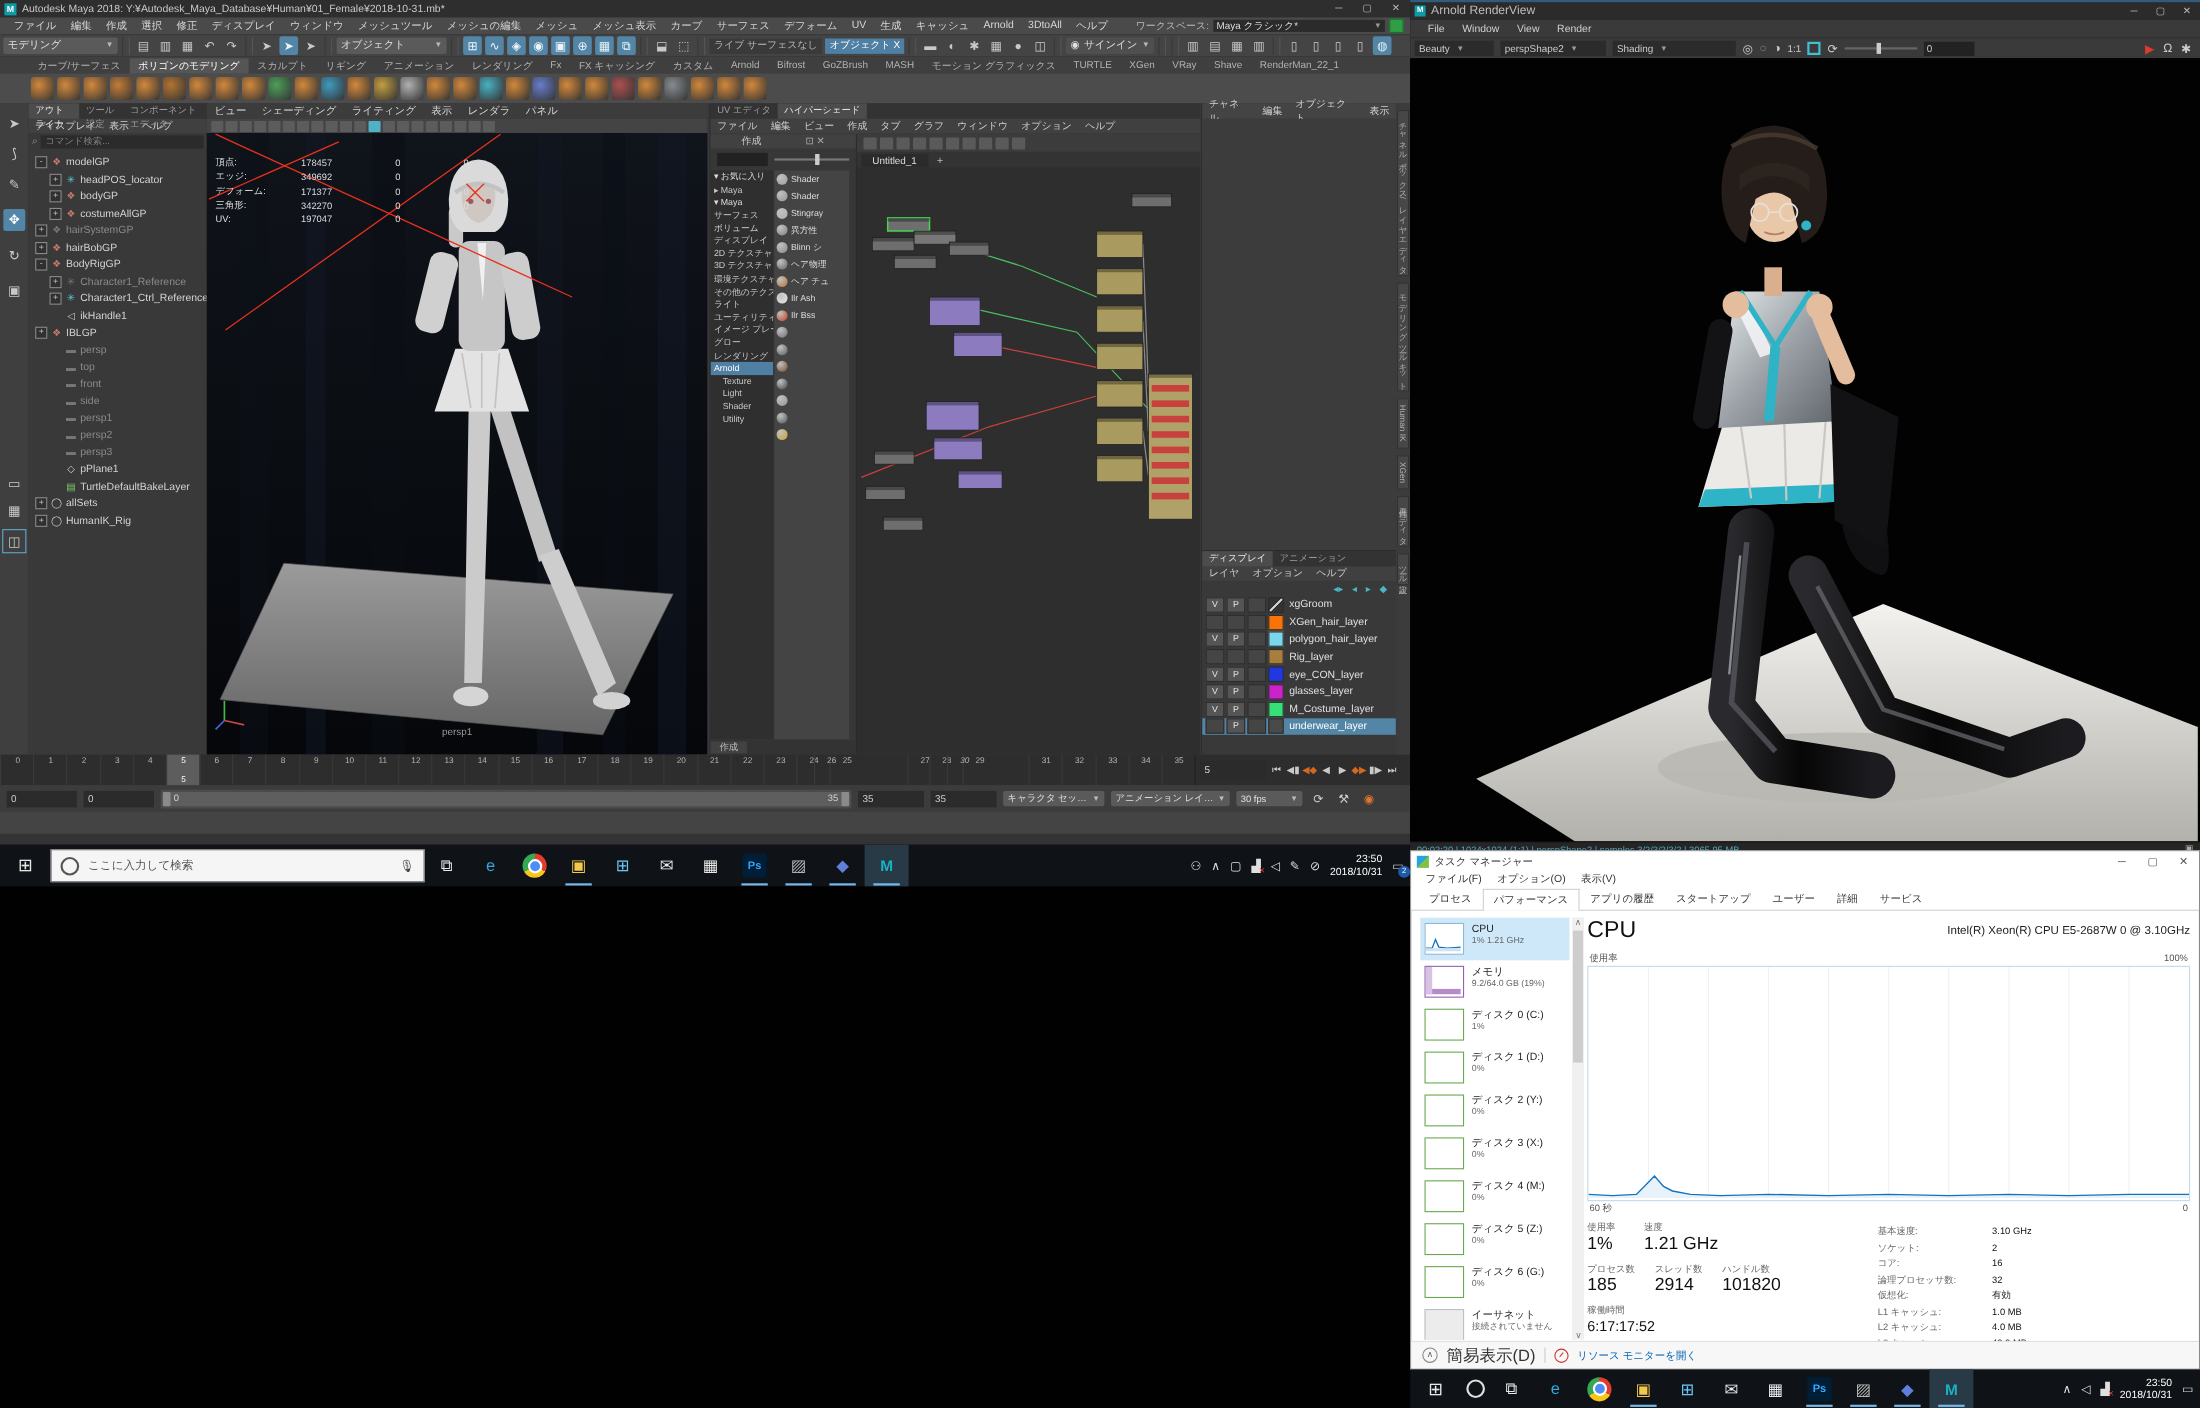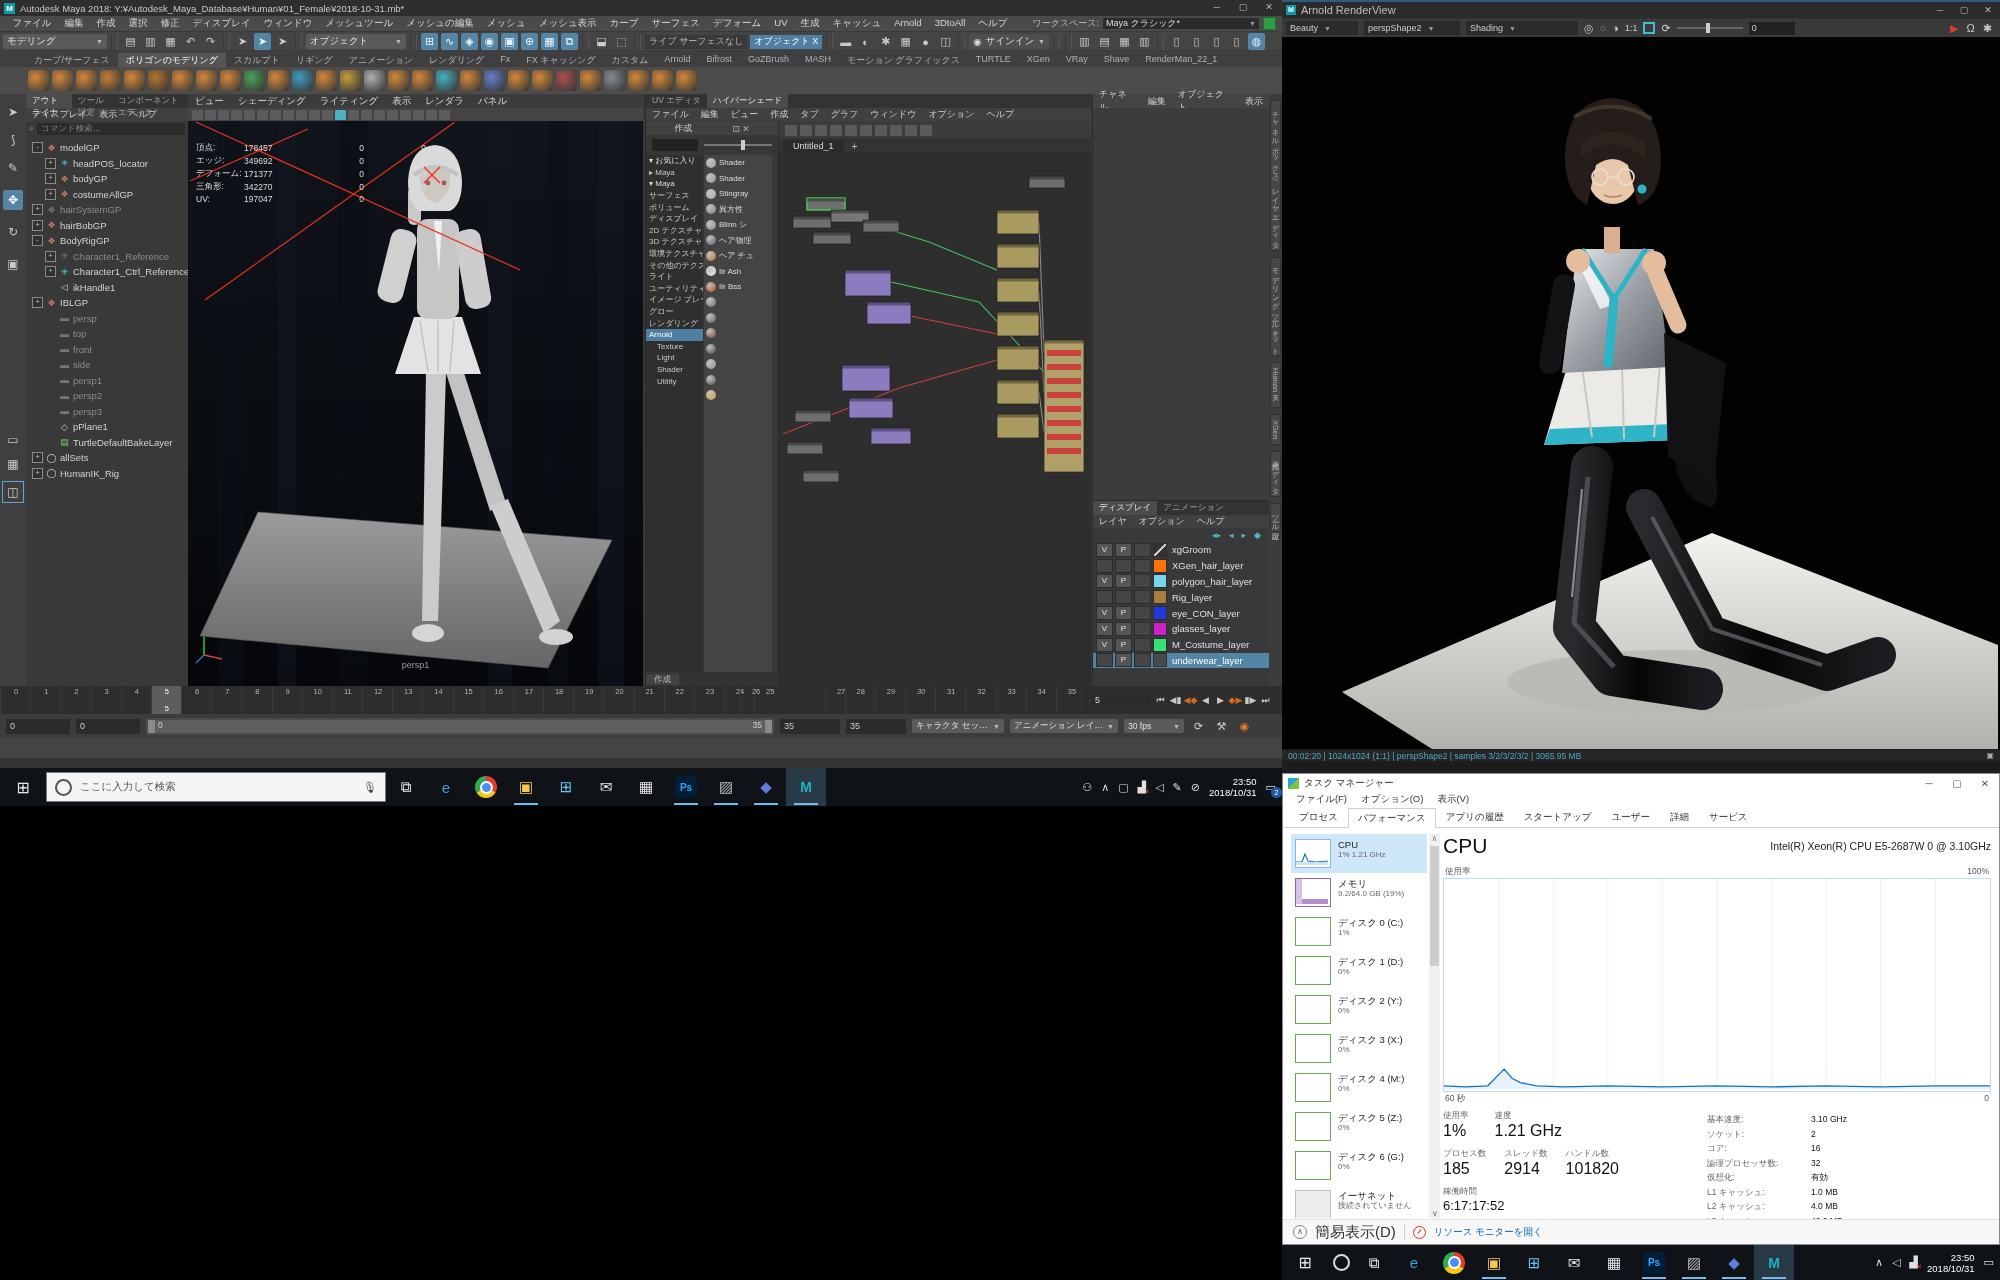--- a/index.html
+++ b/index.html
@@ -62,21 +62,21 @@
   #vp-menu{display:flex;height:14px;align-items:center;background:#3c3c3c}
   #vp-menu span{font-size:9.5px;color:#d6d6d6;padding:0 7px}
   #vp-icons{display:flex;height:13px;align-items:center;gap:2px;background:#444;padding-left:4px}
   .vpi{width:11px;height:10px;background:#5c5c5c;border-radius:1px}
   .vpi.on{background:#4fb0c6}
   #vp-canvas{position:absolute;left:0;top:27px;width:455px;height:565px;background:#0a0d11;overflow:hidden}
   #vp-hud{position:absolute;left:8px;top:21px}
   #vp-hud table{border-collapse:collapse}
   #vp-hud td{font-size:8.5px;color:#dcdcdc;padding:0 0 1px 0}
   #vp-hud td.l{width:48px}
-  #vp-hud td.v{width:58px;text-align:left}
+  #vp-hud td.v{width:58px;text-align:right}
   #vp-hud td.z{width:62px;text-align:right}
   #vp-camlabel{position:absolute;left:0;right:0;bottom:16px;text-align:center;color:#9a9a9a;font-size:9px}
   
   #hs{left:645px;top:0;width:445px;height:592px;background:#3c3c3c;border-left:1px solid #2b2b2b}
   #hs-create{position:absolute;left:0;top:28px;bottom:0;width:132px;background:#373737;border-right:1px solid #2b2b2b}
   #hs-create .hdr{height:13px;display:flex;align-items:center;background:#414141;color:#ccc;font-size:9px;justify-content:center;gap:40px}
   #hs-prev{display:flex;align-items:center;height:20px;gap:6px;padding:0 6px}
   #hs-prev .sw{width:46px;height:12px;background:#222}
   #hs-prev .track{flex:1;height:2px;background:#777;position:relative}
   #hs-prev .hdl{position:absolute;top:-4px;left:55%;width:4px;height:10px;background:#ccc}
@@ -1033,21 +1033,21 @@
           </div>
           <div class="tick" style="left: 825px; width: 30.1667px;">
             <span>27</span>
           </div>
           <div class="tick" style="left: 844.667px; width: 30.1667px;">
             <span>28</span>
           </div>
           <div class="tick" style="left: 874.833px; width: 30.1667px;">
             <span>29</span>
           </div>
-          <div class="tick" style="left: 905px; width: 30.1667px; font-style: italic;">
+          <div class="tick" style="left: 861px; width: 30.1667px; font-style: italic;">
             <span>30</span>
           </div>
           <div class="tick" style="left: 935.167px; width: 30.1667px;">
             <span>31</span>
           </div>
           <div class="tick" style="left: 965.333px; width: 30.1667px;">
             <span>32</span>
           </div>
           <div class="tick" style="left: 995.5px; width: 30.1667px;">
             <span>33</span>
@@ -1170,20 +1170,26 @@
   <section id="arnold" class="abs">
     <div id="ar-title">
       <span class="appico">M</span>
       <span class="ttl">Arnold RenderView</span>
       <span class="wbtns" id="ar-wbtns">
           <span class="wb">─</span>
           <span class="wb">▢</span>
           <span class="wb">✕</span>
         </span>
     </div>
+    <div id="ar-menu">
+        <span>File</span>
+        <span>Window</span>
+        <span>View</span>
+        <span>Render</span>
+      </div>
     <div id="ar-tools">
       <span class="arcmb" style="width:64px">
           <span>Beauty</span>
           <span class="car">▼</span>
         </span>
       <span class="arcmb" style="width:88px">
           <span>perspShape2</span>
           <span class="car">▼</span>
         </span>
       <span class="arcmb" style="width:104px">

